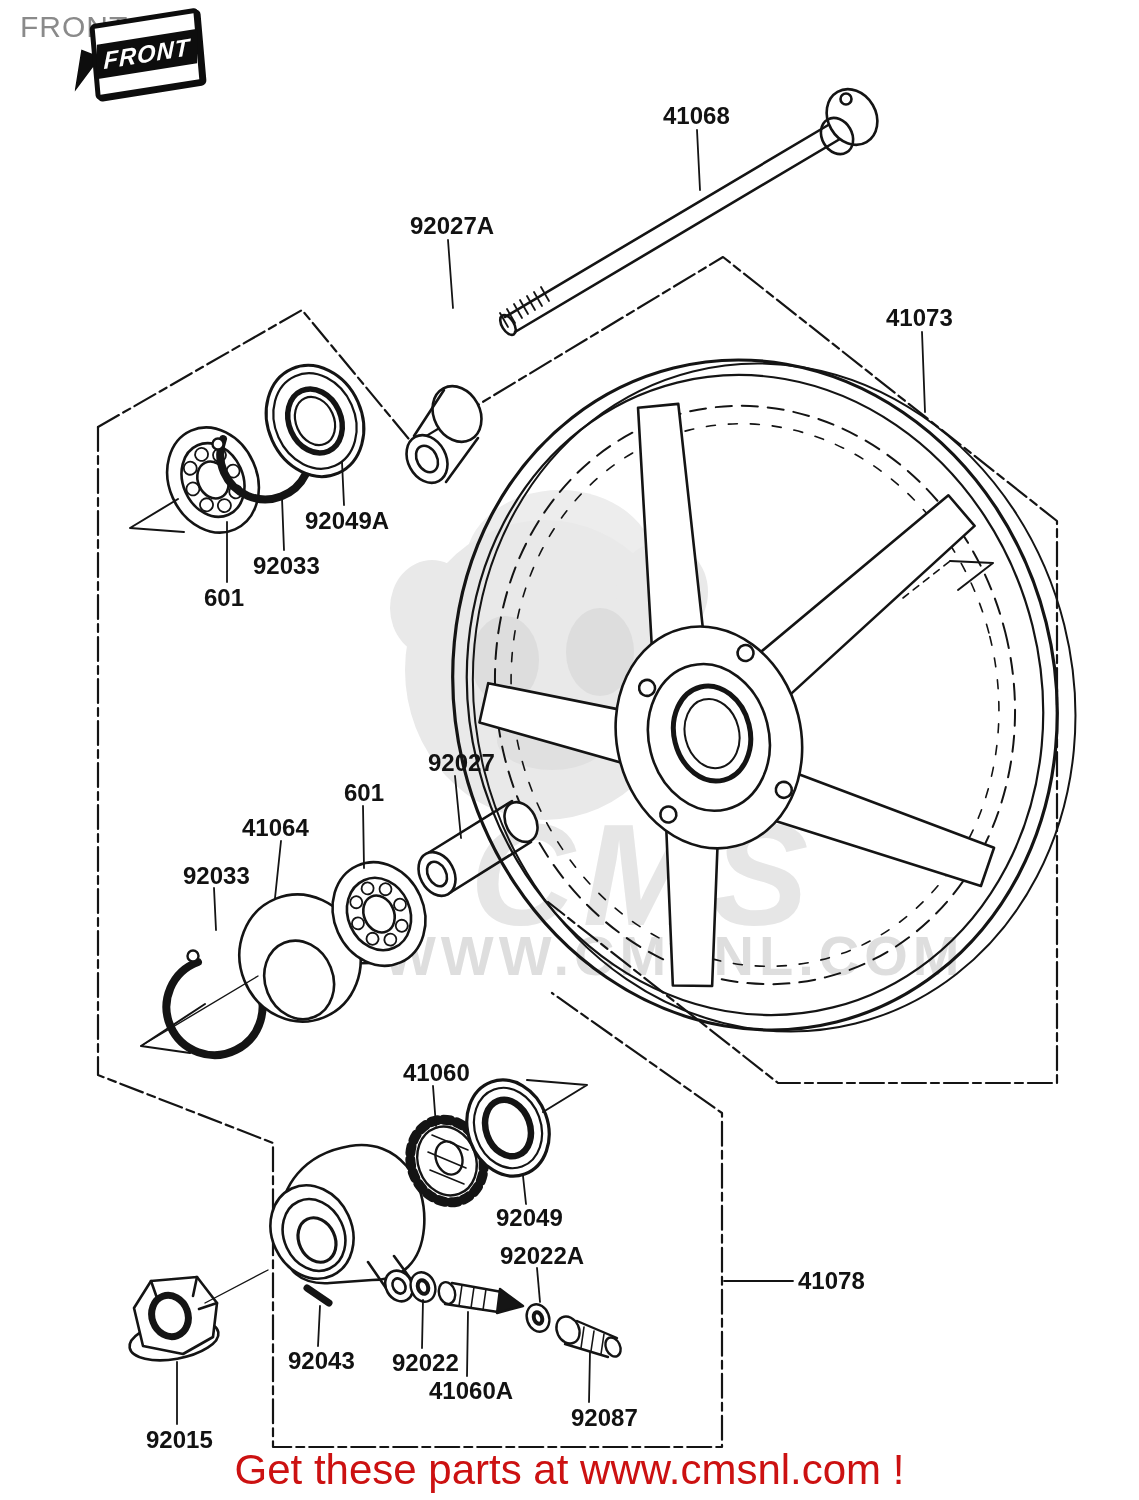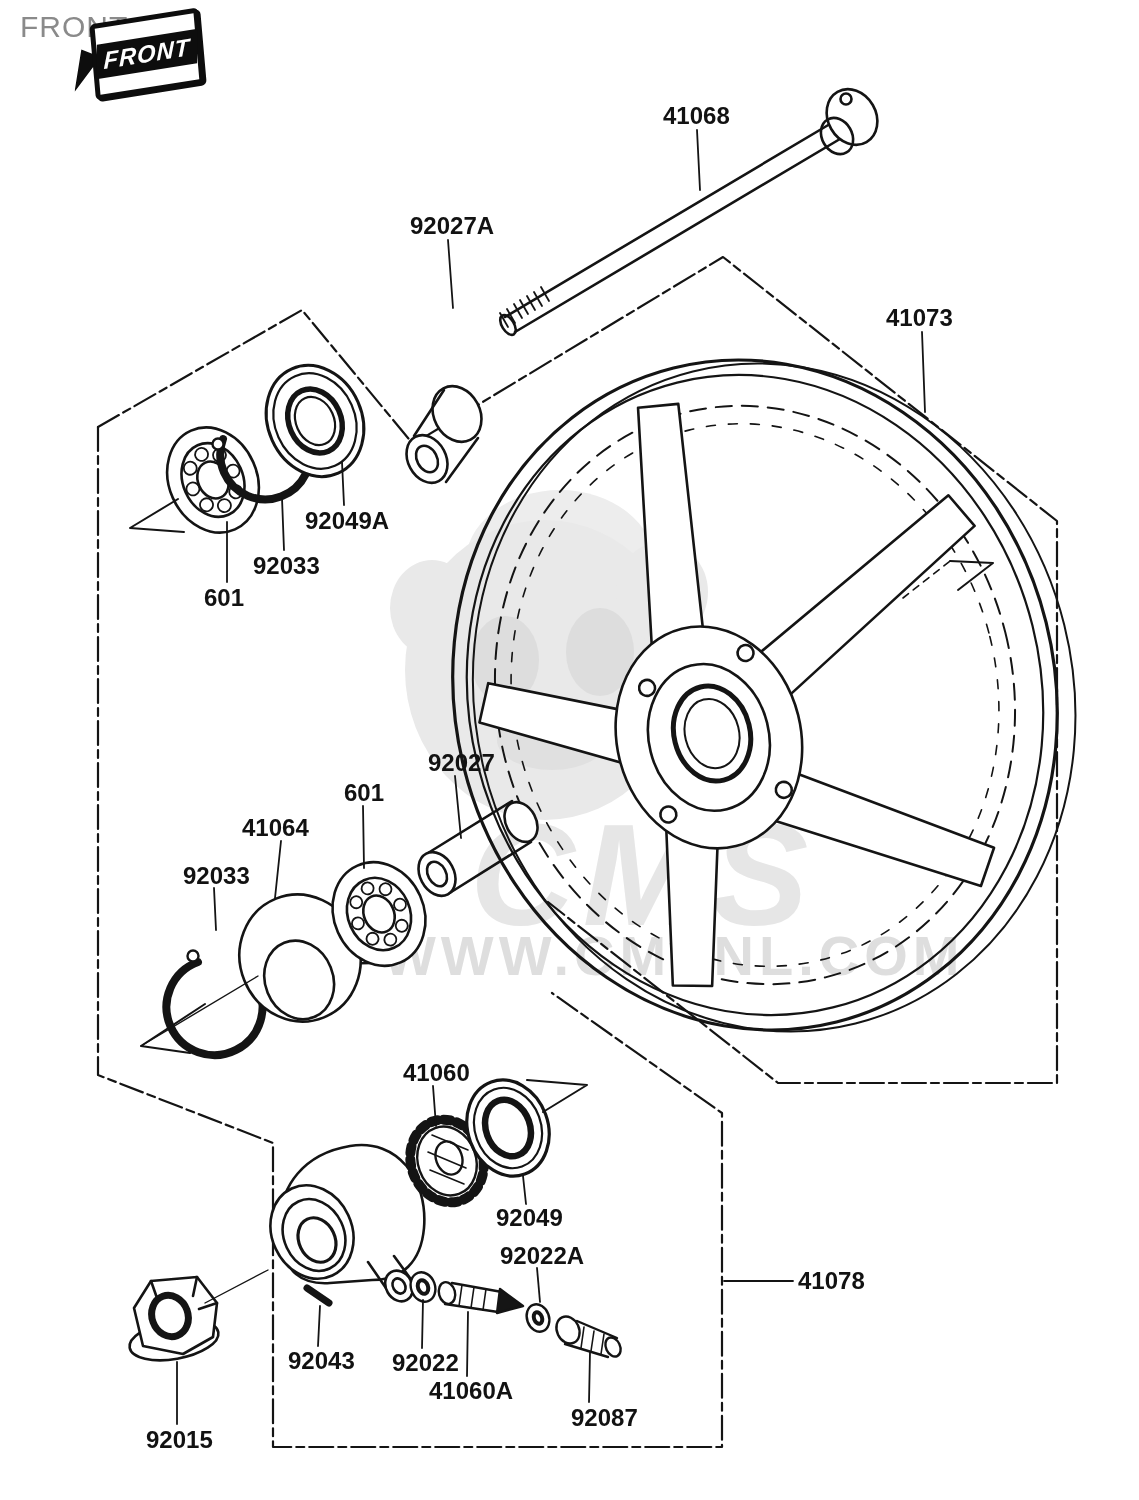--- a/index.html
+++ b/index.html
@@ -292,13 +292,14 @@
       <text class="plabel" x="500" y="1264">92022A</text>
       <text class="plabel" x="798" y="1289">41078</text>
       <text class="plabel" x="288" y="1369">92043</text>
       <text class="plabel" x="392" y="1371">92022</text>
       <text class="plabel" x="429" y="1399">41060A</text>
       <text class="plabel" x="571" y="1426">92087</text>
       <text class="plabel" x="146" y="1448">92015</text>
     </g>
   </svg>
 
+  <div id="footer-text">Get these parts at www.cmsnl.com !</div>
 </div>
 
 </body></html>

